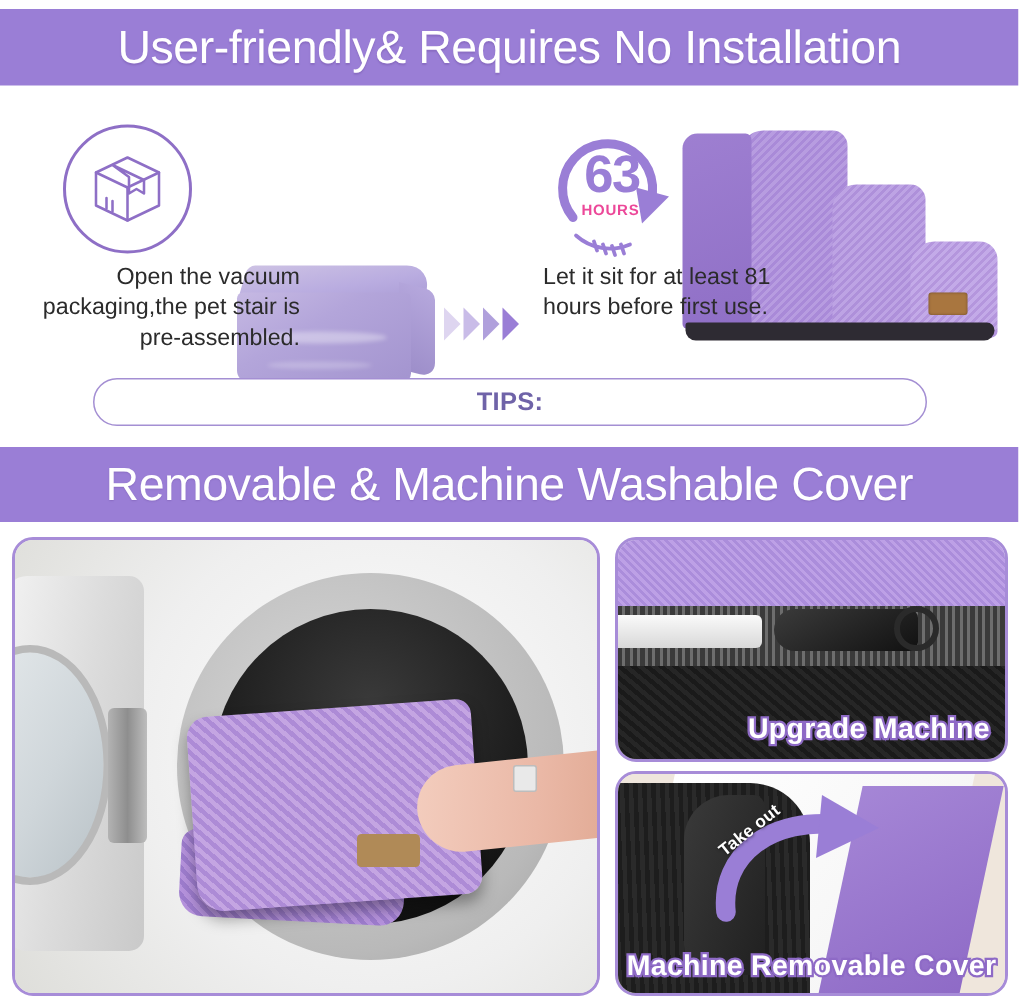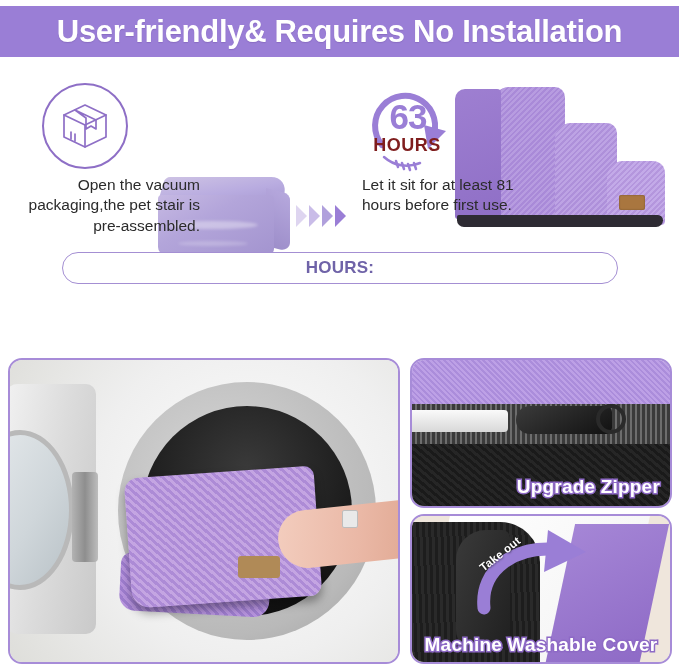--- a/index.html
+++ b/index.html
@@ -12,21 +12,21 @@
   .page { position: relative; width: 679px; height: 672px; background:#fff; }
 
   
   .banner {
     position: absolute; left: 0; width: 679px;
     background: #9a7ed6;
     display: flex; align-items: center; justify-content: center;
   }
   .banner-text {
     color: #ffffff;
-    font-weight: 700;
+    font-weight: 400;
     letter-spacing: -0.3px;
     text-shadow: 0 1px 1px rgba(90,60,140,0.25);
     white-space: nowrap;
   }
   #banner-1 { top: 6px; height: 51px; }
   #banner-1 .banner-text { font-size: 31px; }
   #banner-2 { top: 298px; height: 50px; }
   #banner-2 .banner-text { font-size: 31px; }
 
   
@@ -88,21 +88,21 @@
   .chev.c4 { border-left-color:#9a7ed6; }
 
   
   .badge72 { position:absolute; left:362px; top:26px; width:96px; height:92px; }
   .badge72 .num {
     position:absolute; left:8px; top:14px; width:76px; text-align:center;
     font-size:35px; font-weight:800; color:#9a7ed6; letter-spacing:-1px;
   }
   .badge72 .hrs {
     position:absolute; left:6px; top:52px; width:78px; text-align:center;
-    font-size:18px; font-weight:800; color:#7f1d1d; letter-spacing:0.5px;
+    font-size:10px; font-weight:800; color:#ec4899; letter-spacing:0.5px;
   }
 
   
   .stairs { position:absolute; left:455px; top:22px; width:214px; height:160px; }
   .st-body {
     position:absolute; left:0; top:0; width:214px; height:148px;
   }
   .st-side {
     position:absolute; left:0; top:10px; width:46px; height:130px;
     background: linear-gradient(160deg,#9e7fd1 0%, #8f6fc6 100%);
@@ -338,23 +338,26 @@
         <div class="st-base"></div>
         <div class="st-tag"></div>
       </div>
     </div>
 
     <div class="caption" id="caption-left">Open the vacuum packaging,the pet stair is pre-assembled.</div>
     <div class="caption" id="caption-right">Let it sit for at least 81 hours before first use.</div>
   </div>
 
   <div class="tips-pill">
-    <span class="tips-label">HOURS:</span>
-  </div>
-
+    <span class="tips-label">TIPS:</span>
+  </div>
+
+  <div class="banner" id="banner-2">
+    <span class="banner-text">Removable &amp; Machine Washable Cover</span>
+  </div>
 
   <div class="panel" id="panel-washer">
     <div class="washer">
       <div class="w-drum-outer"></div>
       <div class="w-drum-inner"></div>
       <div class="w-fabric2"></div>
       <div class="w-fabric"></div>
       <div class="w-fabtag"></div>
       <div class="w-hand"></div>
       <div class="w-door"></div>
@@ -366,33 +369,33 @@
 
   <div class="panel" id="panel-zipper">
     <div class="zipper">
       <div class="z-top"></div>
       <div class="z-bottom"></div>
       <div class="z-teeth"></div>
       <div class="z-open"></div>
       <div class="z-pull"></div>
       <div class="z-ring"></div>
     </div>
-    <div class="photo-label" id="label-zipper">Upgrade Zipper</div>
+    <div class="photo-label" id="label-zipper">Upgrade Machine</div>
   </div>
 
   <div class="panel" id="panel-cover">
     <div class="cover">
       <div class="c-white"></div>
       <div class="c-purple"></div>
       <div class="c-black"></div>
       <div class="c-fold"></div>
       <div class="c-arrow">
         <svg width="140" height="86" viewBox="0 0 140 86" fill="none">
           <path d="M14 78 C10 40 44 14 92 20" stroke="#9a7ed6" stroke-width="13" stroke-linecap="round" fill="none"></path>
           <path d="M78 0 L116 22 L74 42 Z" fill="#9a7ed6"></path>
         </svg>
       </div>
       <div class="takeout">Take out</div>
     </div>
-    <div class="photo-label" id="label-cover">Machine Washable Cover</div>
+    <div class="photo-label" id="label-cover">Machine Removable Cover</div>
   </div>
 
 </div>
 
 </body></html>

